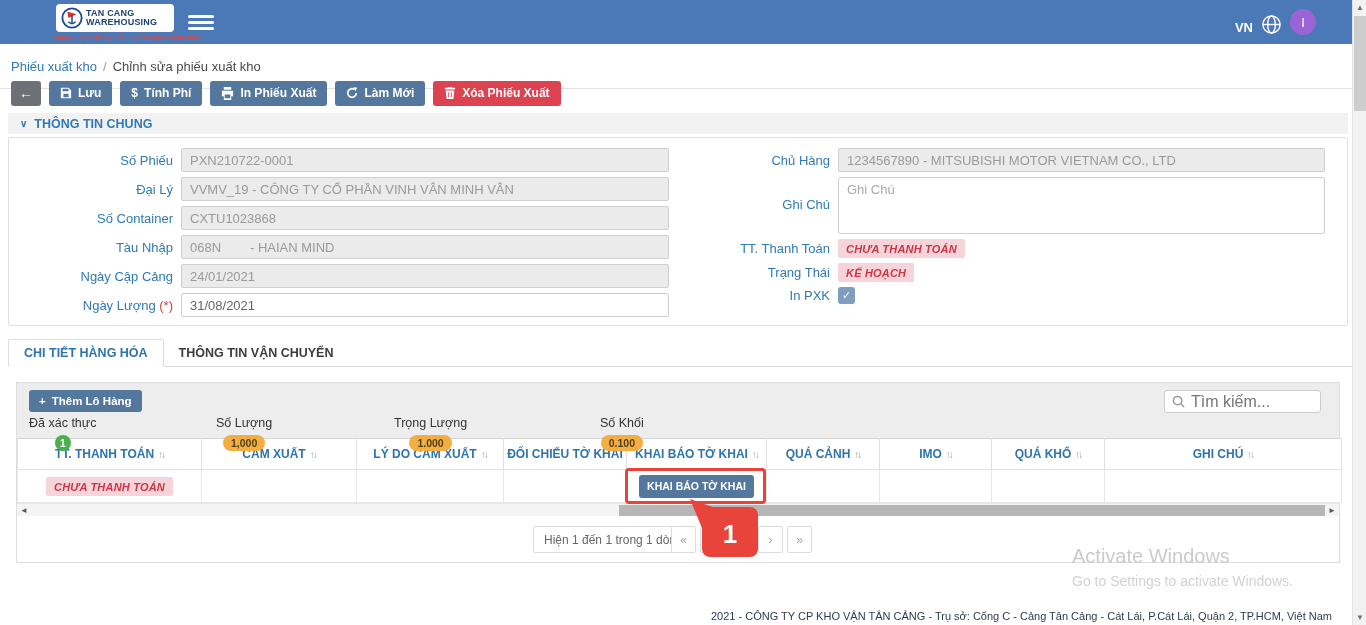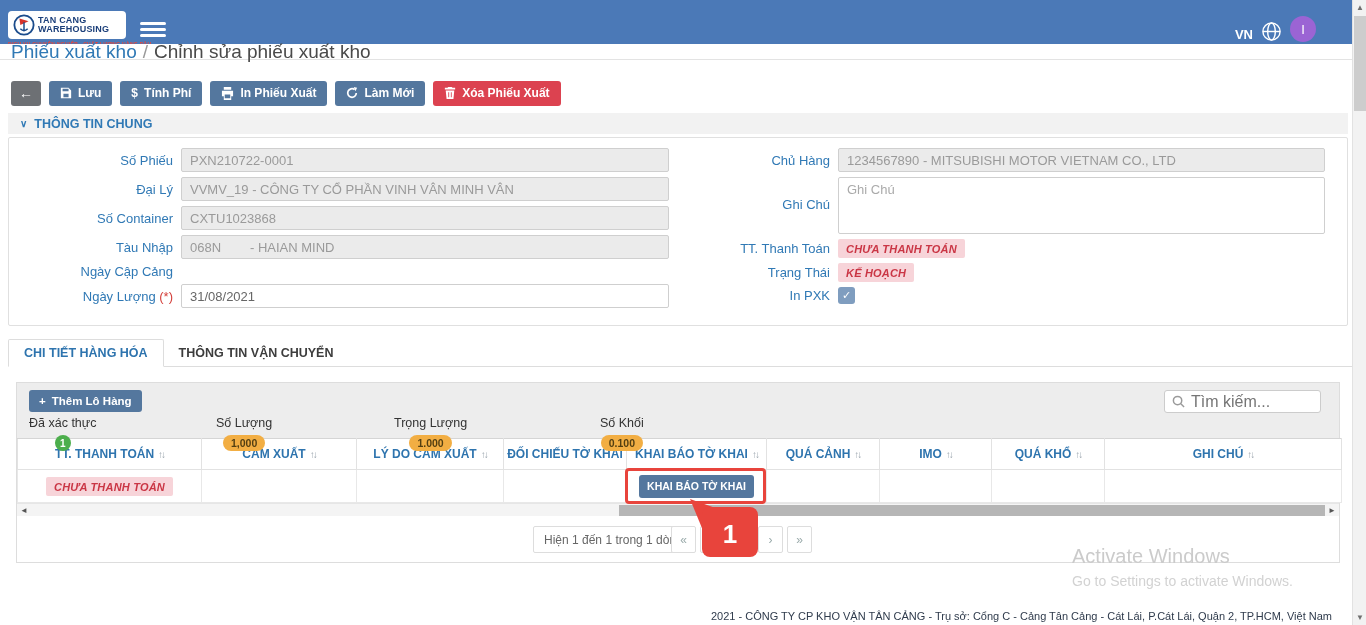--- a/index.html
+++ b/index.html
@@ -1,41 +1,41 @@
 <!DOCTYPE html>
 <html><head>
 <meta charset="utf-8">
 <style>
   * { margin:0; padding:0; box-sizing:border-box; }
   html,body { width:1366px; height:625px; overflow:hidden; background:#fff;
               font-family:"Liberation Sans", sans-serif; font-size:13px; color:#444; }
 
   
-  .app-header { position:absolute; left:0; top:0; width:1366px; height:58px;
-                background:#4b79b7; display:flex; align-items:center; }
+  .app-header { position:absolute; left:0; top:0; width:1366px; height:44px;
+                background:#4b79b7; display:flex; align-items:center;padding-left:48px; }
   .logo-wrap { position:relative; margin-left:8px; width:118px; }
   .logo-box { background:#fff; border-radius:4px; height:28px; display:flex;
               align-items:center; padding:2px 5px; gap:3px; }
   .logo-emblem { width:22px; height:22px; flex:0 0 22px; }
   .logo-text { line-height:9px; font-weight:bold; color:#1b3f7a; font-size:9px;
                letter-spacing:.2px; }
   .logo-tagline { color:#e8463c; font-size:5px; font-weight:bold; letter-spacing:.3px;
                   margin-top:2px; white-space:nowrap; }
   .hamburger { margin-left:14px; width:26px; cursor:pointer; }
   .hamburger div { height:3px; background:#fff; border-radius:2px; margin:3px 0; }
   .header-right { margin-left:auto; margin-right:50px; display:flex; align-items:flex-end; gap:8px; }
   .lang-label { color:#fff; font-weight:bold; font-size:13px; }
   .globe { width:21px; height:21px; }
   .avatar { width:26px; height:26px; border-radius:50%; background:#9b64d4; color:#fff;
             display:flex; align-items:center; justify-content:center; font-size:13px; }
 
   
-  .breadcrumb { position:absolute; left:0; top:44px; width:1352px; height:16px;
+  .breadcrumb { position:absolute; left:0; top:44px; width:1352px; height:45px;
                 background:#fff; border-bottom:1px solid #e3e3e3; display:flex;
-                align-items:center; padding-left:11px; gap:6px; font-size:19px; }
+                align-items:center; padding-left:11px; gap:6px; font-size:13px; }
   .bc-link { color:#3079b5; cursor:pointer; }
   .bc-sep { color:#999; }
   .bc-current { color:#4a4a4a; }
 
   
   .toolbar { position:absolute; left:0; top:76px; width:1352px; height:34px;
              display:flex; align-items:center; padding-left:11px; gap:8px; }
   .btn { border:none; border-radius:3px; height:25px; color:#fff; font-weight:bold;
          font-size:12px; display:inline-flex; align-items:center; gap:6px;
          padding:0 11px; cursor:pointer; font-family:inherit; }
@@ -240,20 +240,21 @@
     <div class="f-row">
       <div class="f-label">Số Container</div>
       <input class="inp" disabled="" value="CXTU1023868" style="">
     </div>
     <div class="f-row">
       <div class="f-label">Tàu Nhập</div>
       <input class="inp" disabled="" value="068N        - HAIAN MIND" style="">
     </div>
     <div class="f-row">
       <div class="f-label">Ngày Cập Cảng</div>
+      <input class="inp" disabled="" value="24/01/2021" style="">
     </div>
     <div class="f-row">
       <div class="f-label">
         <span>Ngày Lượng</span>
         <span class="req">(*)</span>
       </div>
       <input class="inp" value="31/08/2021" style="">
     </div>
   </div>
 

